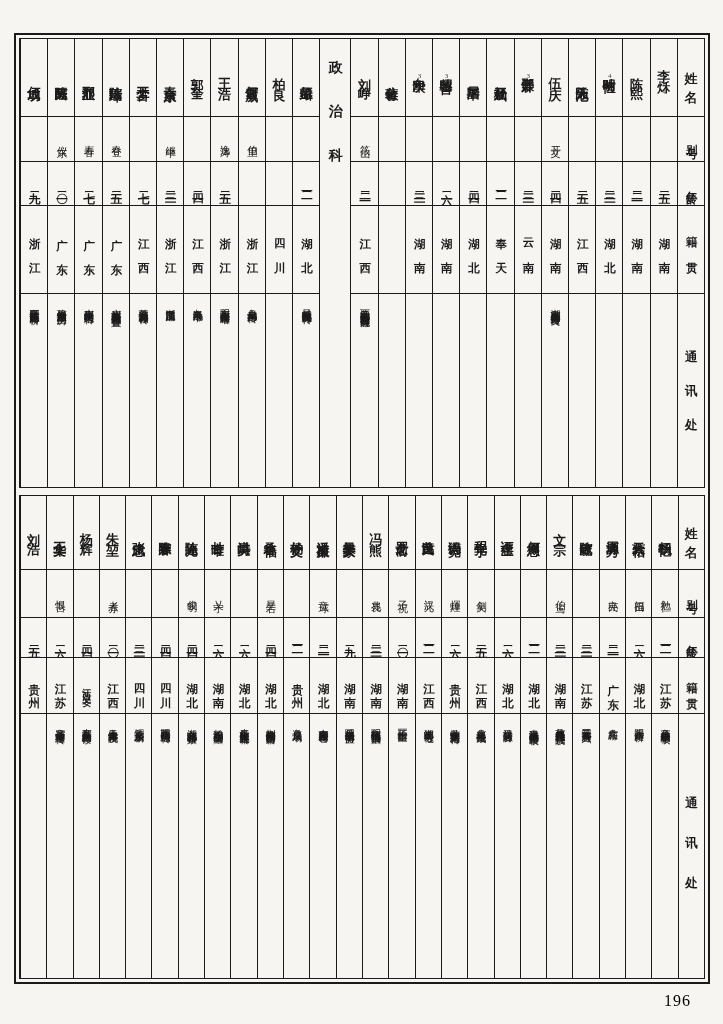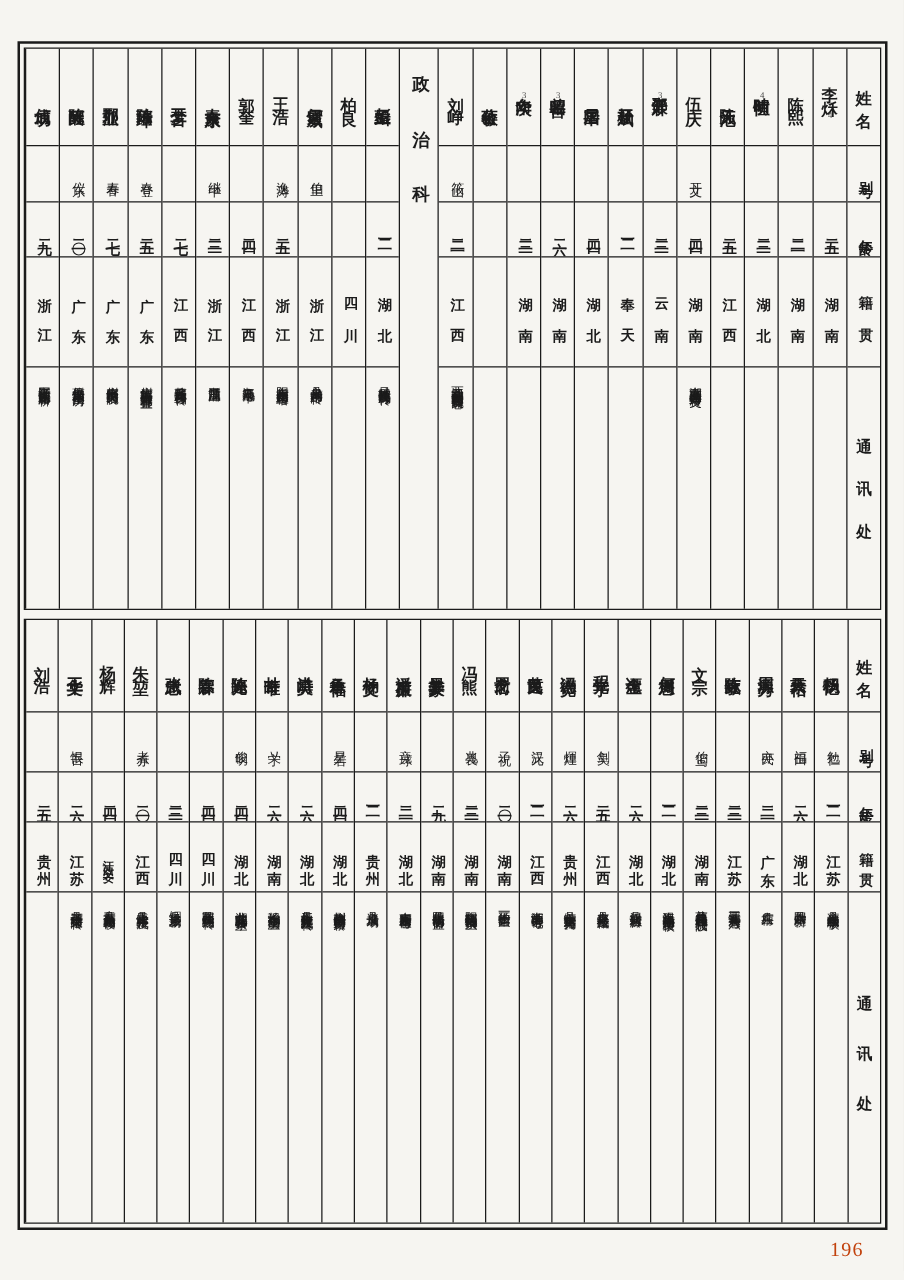--- a/index.html
+++ b/index.html
@@ -117,21 +117,21 @@
     font-weight:bold;
     letter-spacing:44px;
     padding-top:10px;
     justify-content:flex-start;
   }
   .page-number{
     position:absolute;
     right:32px;bottom:14px;
     font-size:16px;
     letter-spacing:1px;
-    color:#c2410c;
+    color:#000000;
     margin-top:46px;
   }
 </style>
 </head>
 <body>
 
 <div class="page">
   <div class="frame">
     <section class="vtable" id="table1">
         <div class="col header">

